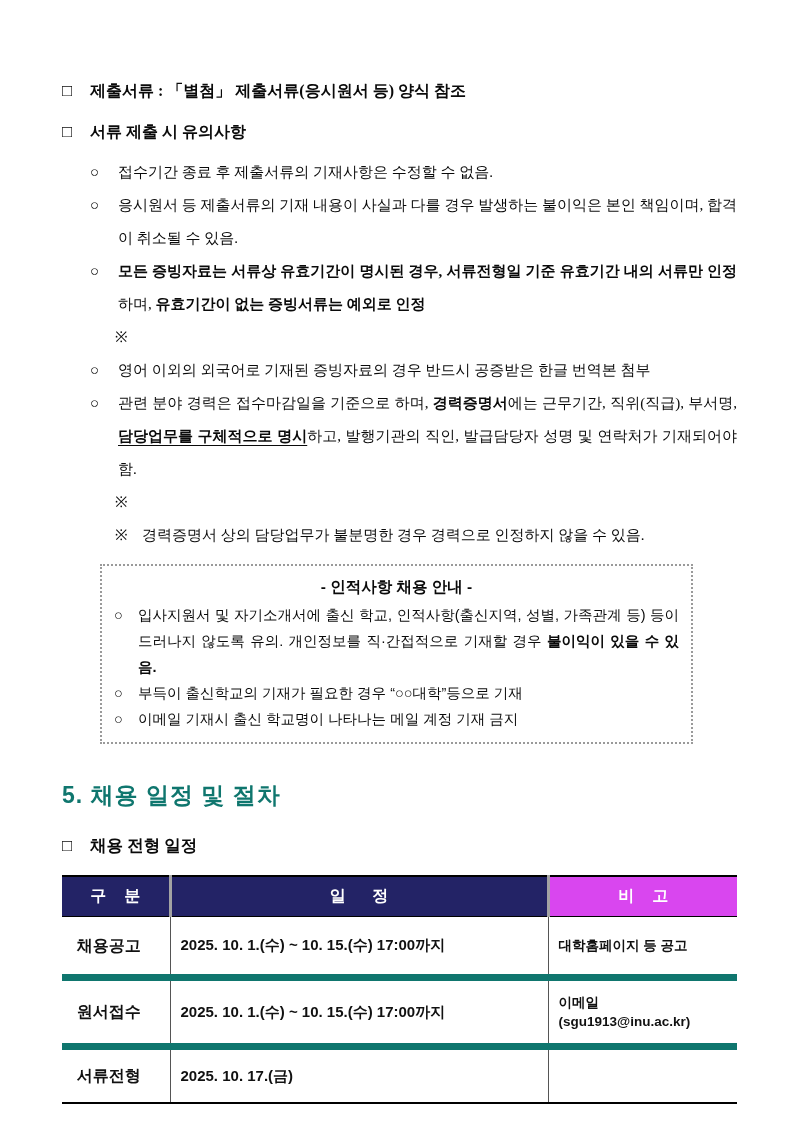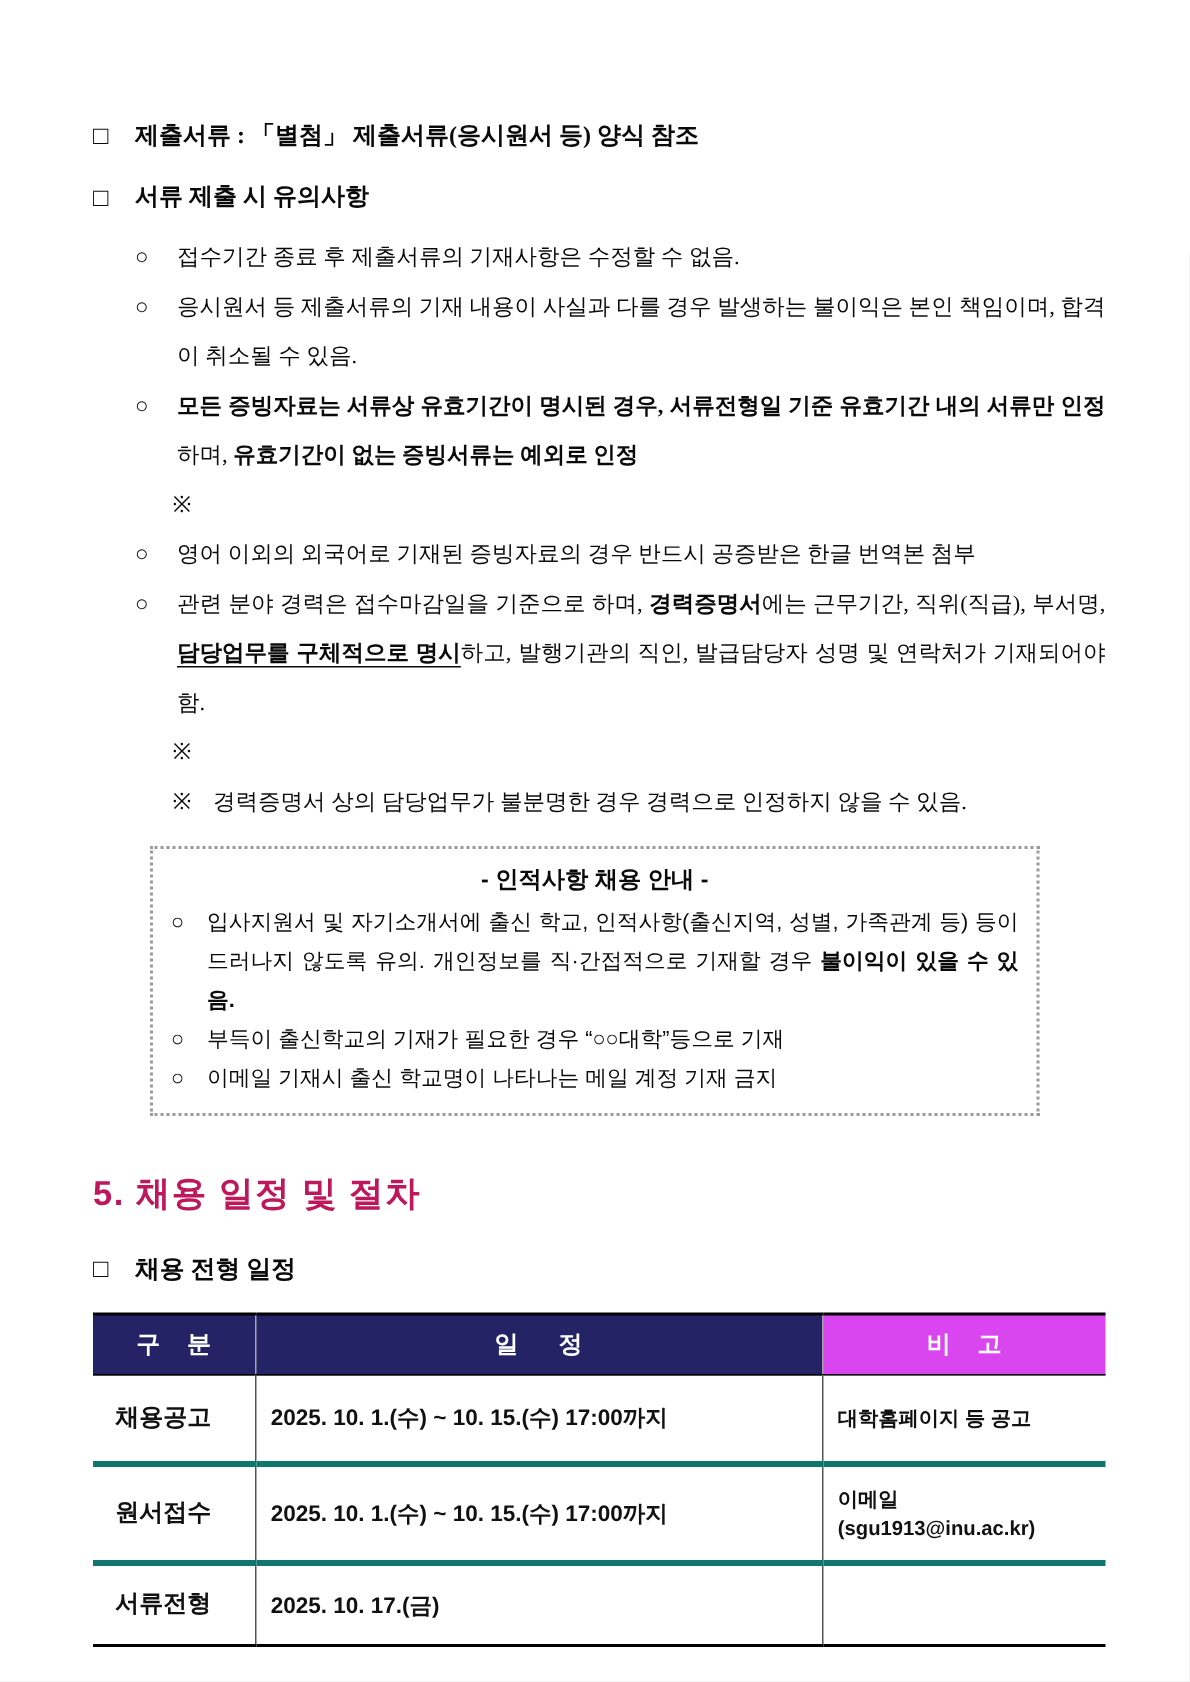--- a/index.html
+++ b/index.html
@@ -32,41 +32,41 @@
     font-size:14.5px;line-height:26px;
   }
   .blind-box .box-title{text-align:center;font-weight:700;font-size:15.5px;line-height:30px;}
   .box-item{display:flex;align-items:flex-start;}
   .box-item .mk{flex:0 0 auto;width:24px;}
   .box-item .txt{flex:1 1 auto;text-align:justify;}
   
   .sec-heading{
     margin:36px 0 0 0;
     font-family:"Liberation Sans","DejaVu Sans",sans-serif;
-    font-weight:900;font-size:23px;letter-spacing:1px;color:#be185d;
+    font-weight:900;font-size:23px;letter-spacing:1px;color:#0f766e;
   }
   .sub-heading{
     display:flex;align-items:flex-start;margin-top:20px;
     font-weight:700;font-size:16.5px;line-height:30px;
   }
   .sub-heading .mk{width:28px;font-size:17px;}
   
   .sched{
     width:100%;margin-top:14px;border-collapse:collapse;
     font-family:"Liberation Sans","DejaVu Sans",sans-serif;
     font-size:15px;color:#111;
   }
   .sched thead th{
     color:#ffffff;font-weight:700;font-size:16px;
     height:37px;text-align:center;white-space:pre;
     border-top:2px solid #000;border-bottom:1px solid #000;
   }
-  .sched thead th + th{border-left:1px solid #a3a3a3;}
+  .sched thead th + th{border-left:3px solid #a3a3a3;}
   .sched tbody td{
-    border-bottom:4px solid #0f766e;
+    border-bottom:7px solid #0f766e;
     padding:6px 10px;vertical-align:middle;
   }
   .sched tbody td + td{border-left:1px solid #555;font-weight:bold;}
   .sched tbody tr:last-child td{border-bottom:2.5px solid #000;}
   .td-label{text-align:center;font-weight:700;font-size:16px;}
   .lbl-line{width:78px;margin:0 auto;text-align:justify;text-align-last:justify;line-height:22px;}
   .td-date{font-size:15px;}
   .td-note{font-size:13.5px;line-height:19px;padding-left:10px;}
 </style>
 </head>

